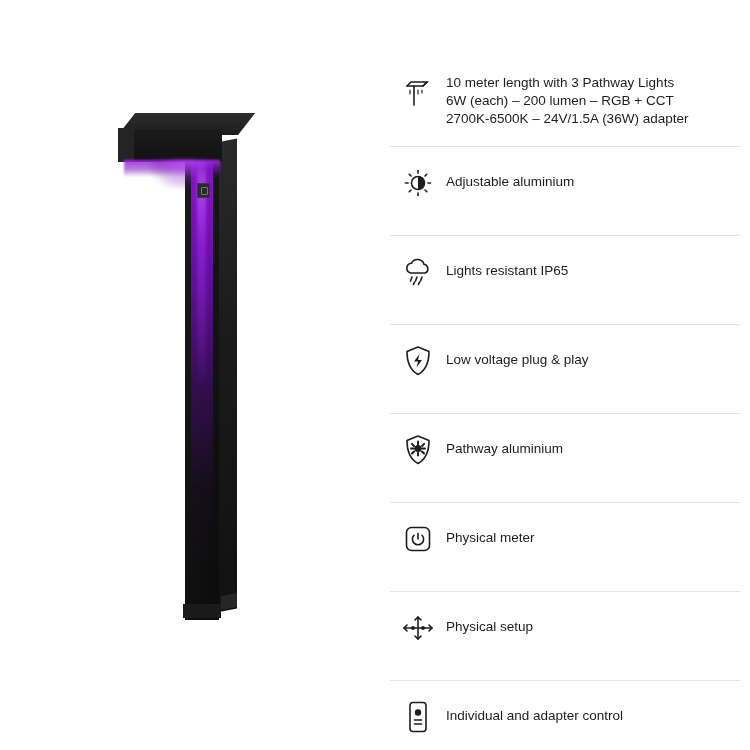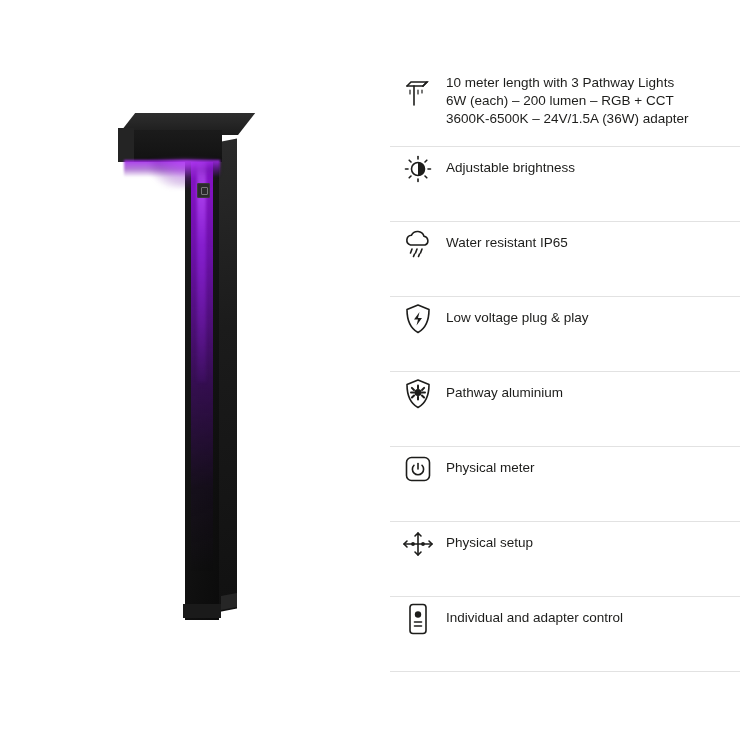--- a/index.html
+++ b/index.html
@@ -166,21 +166,21 @@
     top: 72px;
     width: 350px;
   }
 
   .feature-row {
     display: flex;
     align-items: flex-start;
     min-height: 64px;
     padding: 0 0 10px 0;
     border-bottom: 1px solid #e2e2e2;
-    margin-bottom: 0;
+    margin-bottom: 14px;
   }
 
   .feature-icon {
     flex: 0 0 56px;
     height: 44px;
     display: flex;
     align-items: center;
     justify-content: center;
     color: #1d1d1b;
   }
@@ -234,54 +234,54 @@
         <path d="M22 9 L26 5"></path>
         <path d="M13 9 L13 28"></path>
         <path d="M9 13 L9 17" stroke-width="1.2"></path>
         <path d="M17 13 L17 17" stroke-width="1.2"></path>
         <path d="M21 13 L21 16" stroke-width="1.2"></path>
       </svg>
     </div>
     <div class="feature-text multiline">
       <span class="line">10 meter length with 3 Pathway Lights</span>
       <span class="line">6W (each) – 200 lumen – RGB + CCT</span>
-      <span class="line">3600K-6500K – 24V/1.5A (36W) adapter</span>
+      <span class="line">2700K-6500K – 24V/1.5A (36W) adapter</span>
     </div>
   </div>
 
   <div class="feature-row">
     <div class="feature-icon">
       <svg width="32" height="32" viewBox="0 0 32 32" fill="none" stroke="#1d1d1b" stroke-width="1.6" stroke-linecap="round">
         <circle cx="16" cy="16" r="6.5"></circle>
         <path d="M16 9.5 A6.5 6.5 0 0 1 16 22.5 Z" fill="#1d1d1b" stroke="none"></path>
         <path d="M16 3.5 L16 6"></path>
         <path d="M16 26 L16 28.5"></path>
         <path d="M3.5 16 L6 16"></path>
         <path d="M26 16 L28.5 16"></path>
         <path d="M7.2 7.2 L9 9"></path>
         <path d="M23 23 L24.8 24.8"></path>
         <path d="M24.8 7.2 L23 9"></path>
         <path d="M9 23 L7.2 24.8"></path>
       </svg>
     </div>
-    <div class="feature-text">Adjustable brightness</div>
+    <div class="feature-text">Adjustable aluminium</div>
   </div>
 
   <div class="feature-row">
     <div class="feature-icon">
       <svg width="34" height="32" viewBox="0 0 34 32" fill="none" stroke="#1d1d1b" stroke-width="1.6" stroke-linecap="round">
         <path d="M9.5 17 A5 5 0 0 1 10.5 7.2 A6.8 6.8 0 0 1 23 8.2 A4.6 4.6 0 0 1 24 17 Z"></path>
         <path d="M11 21 L9.5 25"></path>
         <path d="M16 21 L14.5 25"></path>
         <path d="M21 21 L19.5 25"></path>
         <path d="M13.5 26 L12.5 28.5"></path>
         <path d="M18.5 26 L17.5 28.5"></path>
       </svg>
     </div>
-    <div class="feature-text">Water resistant IP65</div>
+    <div class="feature-text">Lights resistant IP65</div>
   </div>
 
   <div class="feature-row">
     <div class="feature-icon">
       <svg width="30" height="34" viewBox="0 0 30 34" fill="none" stroke="#1d1d1b" stroke-width="1.6" stroke-linejoin="round">
         <path d="M15 3 L26 7.5 C26 19 21.5 27 15 30.5 C8.5 27 4 19 4 7.5 Z"></path>
         <path d="M16.5 10 L11 17.5 L15 17.5 L13.5 23.5 L19 16 L15 16 Z" fill="#1d1d1b" stroke="none"></path>
       </svg>
     </div>
     <div class="feature-text">Low voltage plug &amp; play</div>

